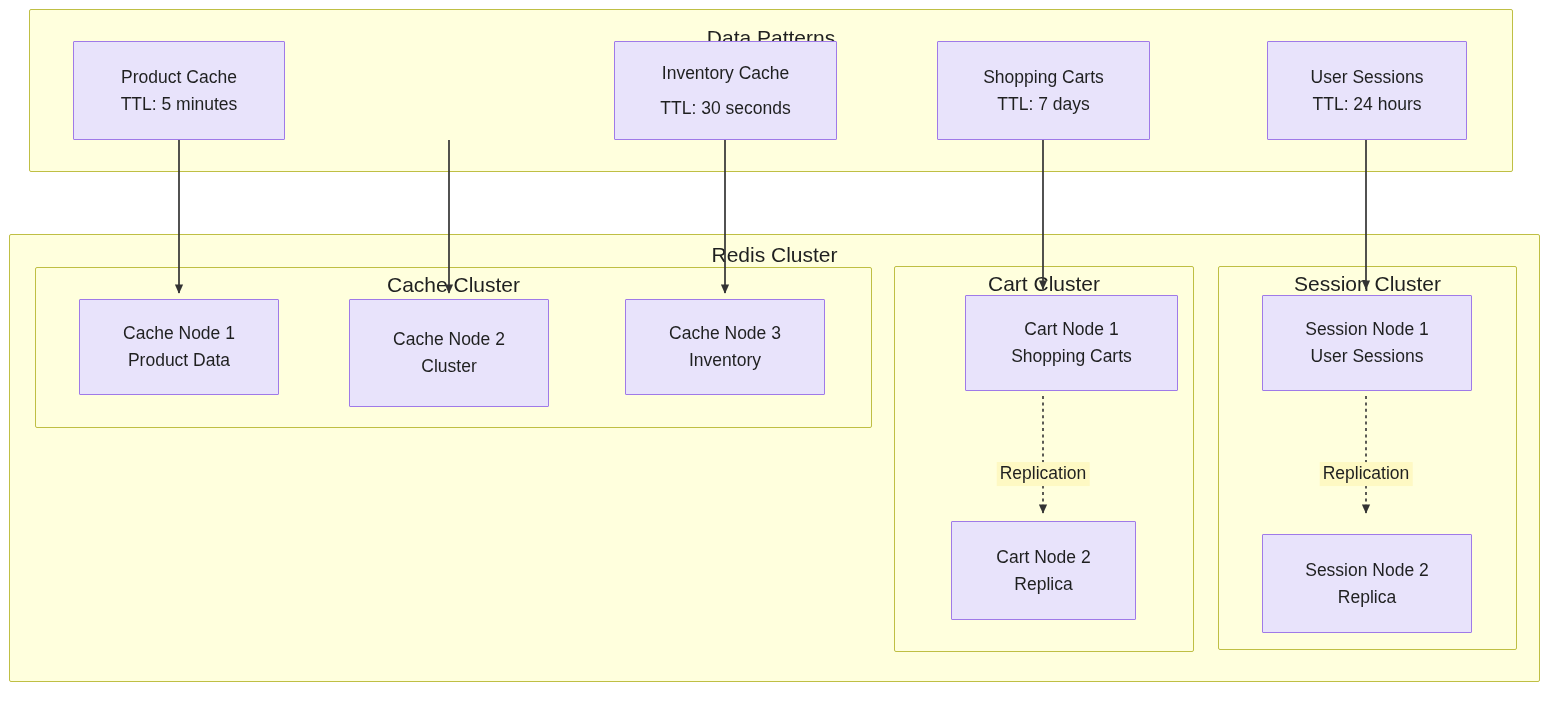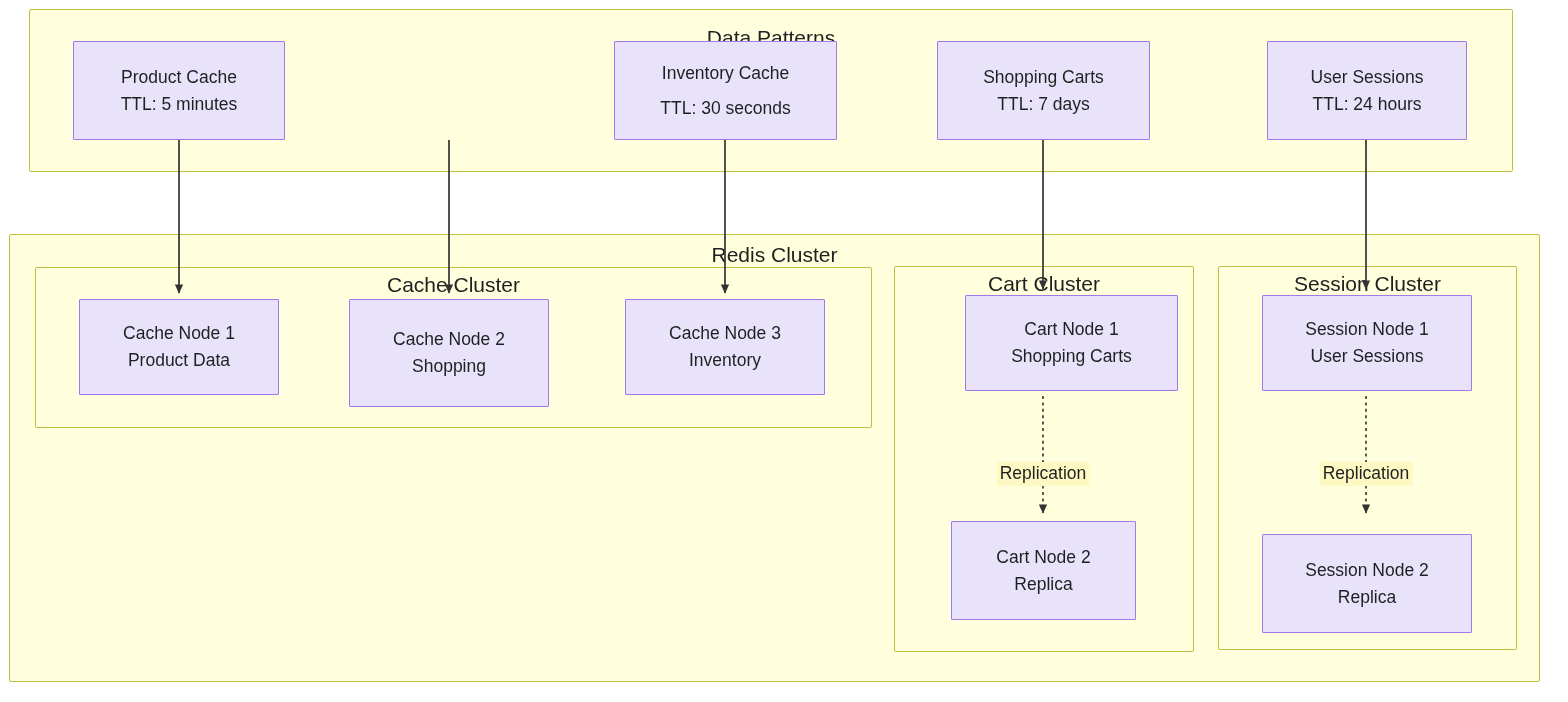--- a/index.html
+++ b/index.html
@@ -154,21 +154,21 @@
     <span class="line">TTL: 24 hours</span>
   </div>
 
   <div class="node" style="left:79px; top:299px; width:200px; height:96px;text-align:center;">
     <span class="line">Cache Node 1</span>
     <span class="line">Product Data</span>
   </div>
 
   <div class="node" style="left:349px; top:299px; width:200px; height:108px;">
     <span class="line">Cache Node 2</span>
-    <span class="line">Shopping</span>
+    <span class="line">Cluster</span>
   </div>
 
   <div class="node" style="left:625px; top:299px; width:200px; height:96px;">
     <span class="line">Cache Node 3</span>
     <span class="line">Inventory</span>
   </div>
 
   <div class="node" style="left:937px; top:295px; width:213px; height:96px;margin-left:28px;">
     <span class="line">Cart Node 1</span>
     <span class="line">Shopping Carts</span>

